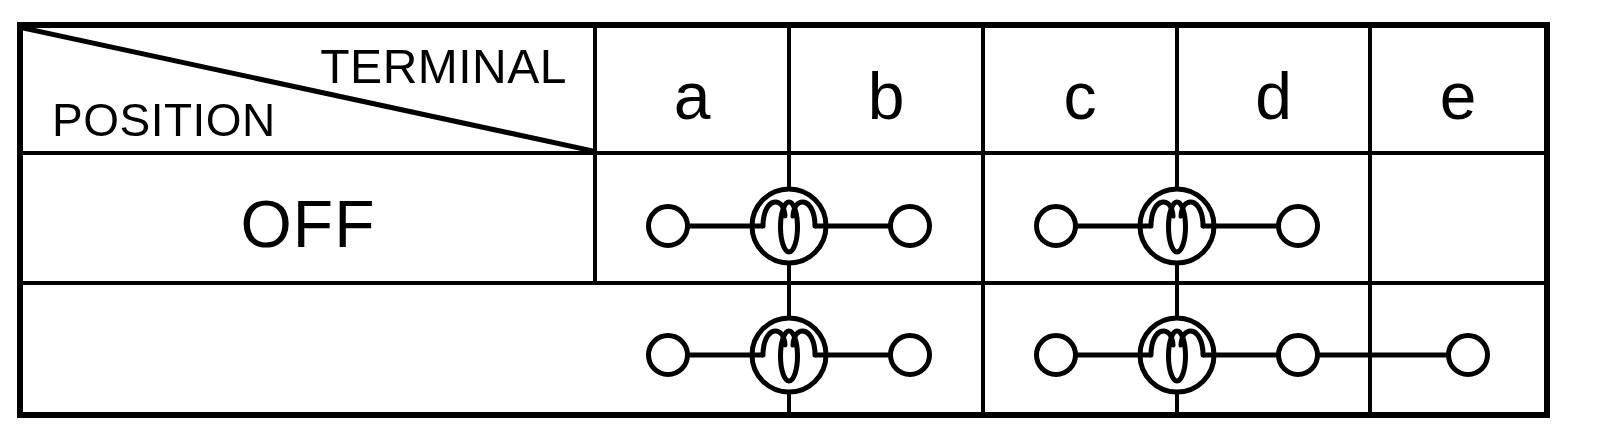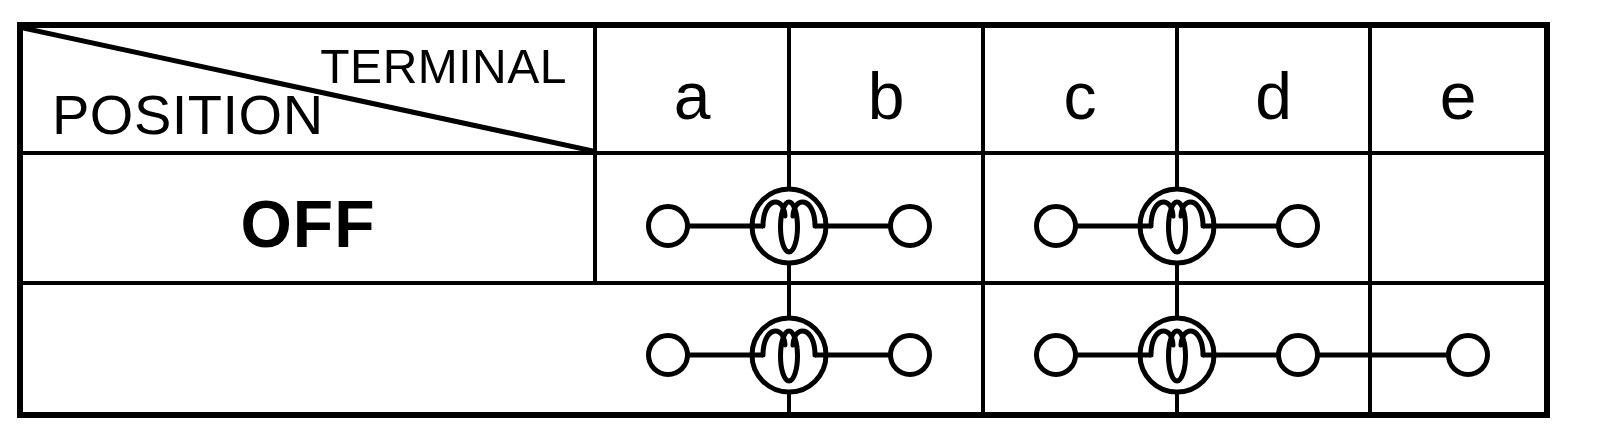--- a/index.html
+++ b/index.html
@@ -17,29 +17,29 @@
   .cell{position:relative;box-sizing:border-box;background:#fff;}
   .br{border-right:4px solid #000;}
   .bb{border-bottom:4px solid #000;}
   .corner .diag{position:absolute;left:0;top:0;}
   .corner .top-lab{
     position:absolute;top:15px;right:26px;
     font-size:48px;line-height:1;letter-spacing:0.5px;white-space:nowrap;
   }
   .corner .bot-lab{
     position:absolute;bottom:8px;left:29px;
-    font-size:56px;line-height:1;letter-spacing:0.5px;white-space:nowrap;
+    font-size:46px;line-height:1;letter-spacing:0.5px;white-space:nowrap;
   }
   .thead{
     display:flex;align-items:center;justify-content:center;
     font-size:66px;line-height:1;padding-top:12px;
   }
   .poslabel{
     display:flex;align-items:center;justify-content:center;
-    font-size:66px;line-height:1;padding-top:12px;letter-spacing:1px;font-weight:bold;
+    font-size:66px;line-height:1;padding-top:12px;letter-spacing:1px;
   }
   .diagcell{grid-column:2 / 7;}
   .diagcell svg{display:block;}
 </style>
 </head>
 <body>
 
 <div class="canvas">
   <div class="tbl">
 

